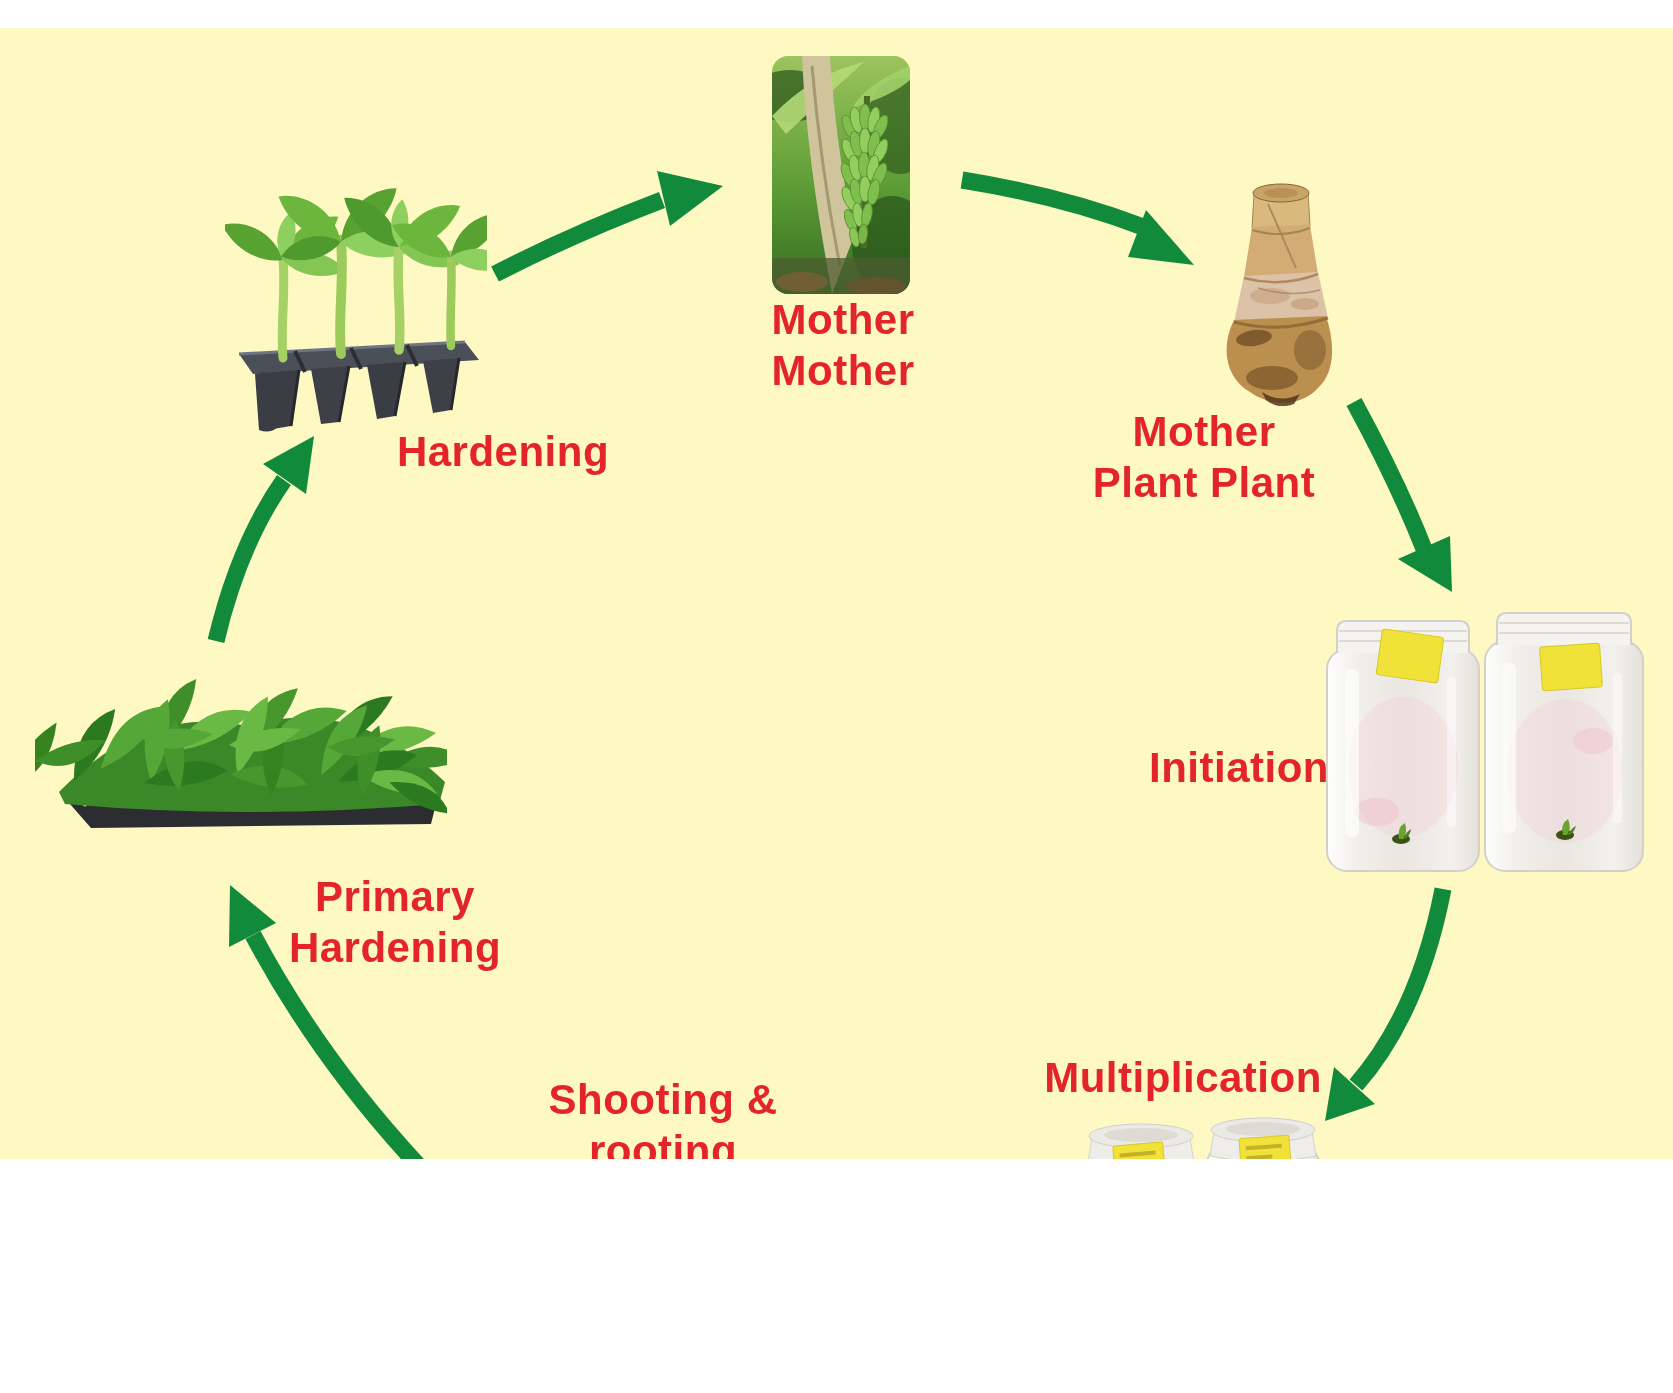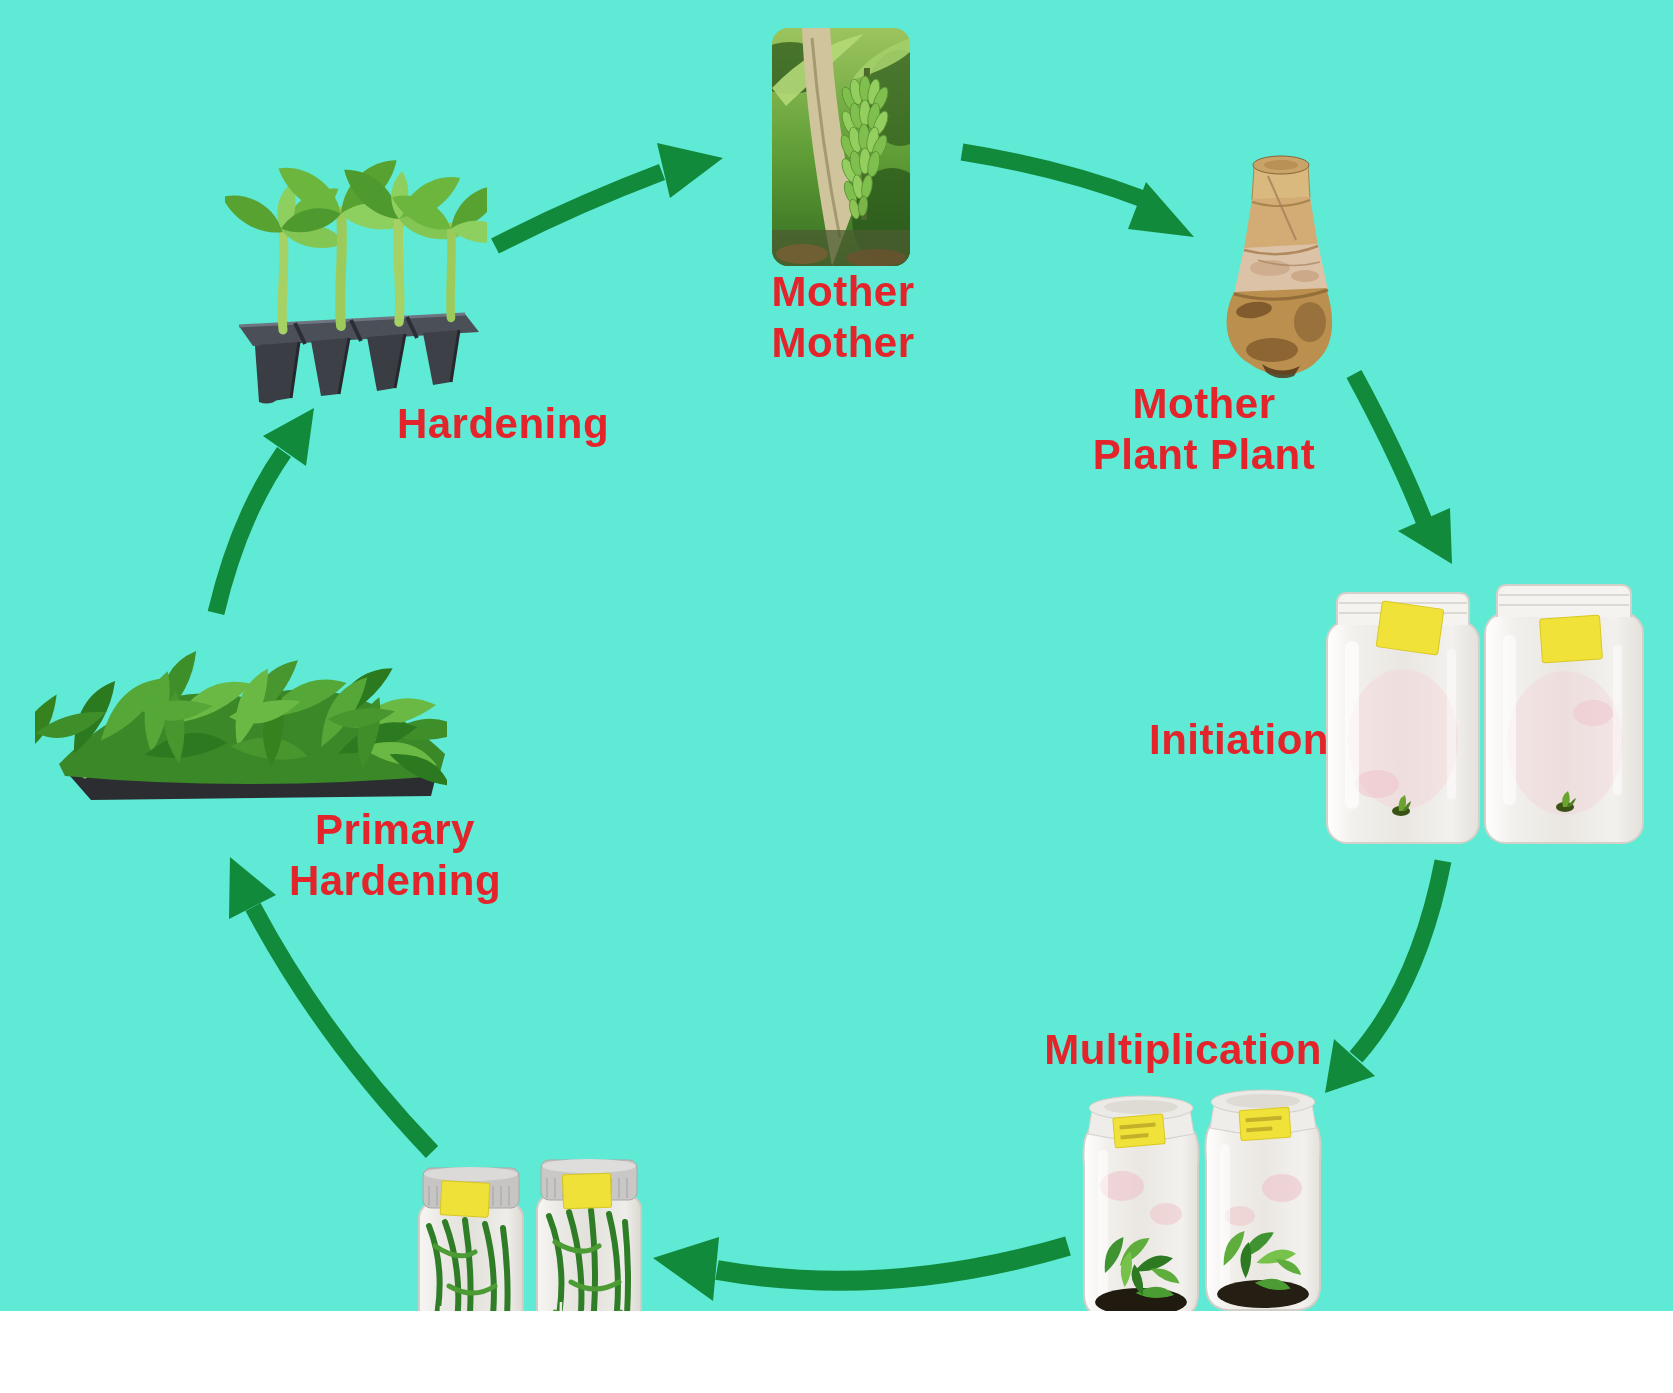--- a/index.html
+++ b/index.html
@@ -1,17 +1,17 @@
 <!DOCTYPE html>
 <html><head>
 <meta charset="utf-8">
 <style>
   html,body{margin:0;padding:0;background:#ffffff;}
-  .canvas{position:relative;width:1673px;height:1311px;background:#5eead4;overflow:hidden;
-          font-family:"Liberation Sans", sans-serif;}
+  .canvas{position:relative;width:1673px;height:1131px;background:#fef9c3;overflow:hidden;
+          font-family:"Liberation Sans", sans-serif;margin-top:28px;}
   .arrow-layer{position:absolute;left:0;top:0;width:1673px;height:1393px;pointer-events:none;}
   .stage-img{position:absolute;}
   .stage-img svg{display:block;width:100%;height:100%;}
   .photo-rounded{border-radius:16px;overflow:hidden;}
   .stage-label{position:absolute;transform:translateX(-50%);color:#E3242B;text-align:center;
                font-weight:bold;font-size:42px;line-height:51px;white-space:nowrap;letter-spacing:0.5px;}
   .stage-label span{display:block;}
 </style>
 </head>
 <body>
@@ -401,21 +401,25 @@
   <div class="stage-label" style="left:1204px;top:378px;">
     <span>Mother</span>
     <span>Plant Plant</span>
   </div>
   <div class="stage-label" style="left:1239px;top:714px;text-align:center;">
     <span>Initiation</span>
   </div>
   <div class="stage-label" style="left:1183px;top:1024px;">
     <span>Multiplication</span>
   </div>
-  <div class="stage-label" style="left:395px;top:804px;">
+  <div class="stage-label" style="left:663px;top:1046px;">
+    <span>Shooting &amp;</span>
+    <span>rooting</span>
+  </div>
+  <div class="stage-label" style="left:395px;top:843px;">
     <span>Primary</span>
     <span>Hardening</span>
   </div>
   <div class="stage-label" style="left:503px;top:398px;">
     <span>Hardening</span>
   </div>
 
 </div>
 
 </body></html>

